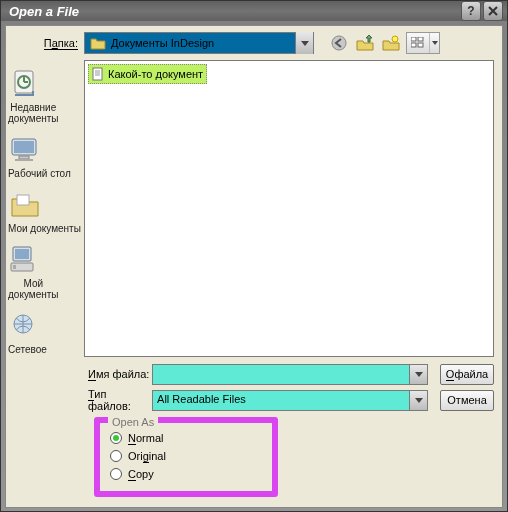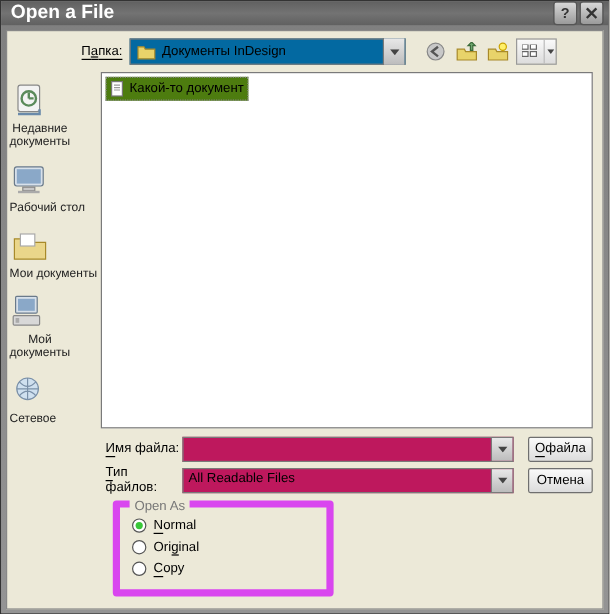--- a/index.html
+++ b/index.html
@@ -23,22 +23,23 @@
   height: 26px;
   background: linear-gradient(to bottom, #606060 0%, #737373 50%, #606060 100%);
   display: flex;
   align-items: center;
   padding: 0 4px;
   color: #fff;
 }
 .titlebar-text {
   flex: 1;
   font-weight: bold;
-  font-size: 16px;
+  font-size: 13px;
   padding-left: 4px;
+  font-style: italic;
 }
 .titlebar-btns { display: flex; gap: 2px; }
 .titlebar-btn {
   width: 20px; height: 20px;
   background: linear-gradient(to bottom, #d8d8d8, #9a9a9a);
   border: 1px solid #555;
   border-radius: 3px;
   display: flex; align-items: center; justify-content: center;
   font-weight: bold;
   color: #333;
@@ -56,21 +57,20 @@
 .toprow {
   display: flex;
   align-items: center;
   height: 34px;
   padding: 4px 8px 4px 0;
 }
 .toprow-label {
   width: 78px;
   text-align: right;
   padding-right: 6px;
-  margin-left: 24px;
 }
 .toprow-label span { border-bottom: 1px solid #000; }
 .folder-combo {
   display: flex;
   align-items: center;
   width: 230px;
   height: 22px;
   background: #0369a1;
   border: 1px solid #7a7a7a;
 }
@@ -138,21 +138,21 @@
   border: 1px solid #7a7a7a;
   position: relative;
   min-height: 240px;
 }
 .file-item {
   position: absolute;
   top: 3px; left: 3px;
   display: flex; align-items: center;
   border: 1px dotted #888;
   padding: 1px 3px 1px 1px;
-  background: #4d7c0f;
+  background: #bef264;
 }
 .file-item .fi-icon { width: 16px; height: 16px; display:flex; align-items:center; justify-content:center; margin-right: 2px;}
 .bottom {
   padding: 4px 8px 6px 0;
 }
 .form-row {
   display: flex;
   align-items: center;
   height: 26px;
 }
@@ -160,21 +160,21 @@
   width: 170px;
   padding-left: 82px;
 }
 .form-row .flabel span.u { border-bottom: 1px solid #000; }
 .form-row .ctrl {
   flex: 1;
 }
 .combo {
   display: flex;
   height: 21px;
-  background: #be185d;
+  background: #5eead4;
   border: 1px solid #7a7a7a;
   width: 276px;
 }
 .combo .ctext { flex:1; padding: 2px 4px; }
 .combo .cdrop {
   width: 18px;
   background: linear-gradient(to bottom, #e8e8e8, #bcbcbc);
   border-left: 1px solid #7a7a7a;
   display:flex; align-items:center; justify-content:center;
 }

